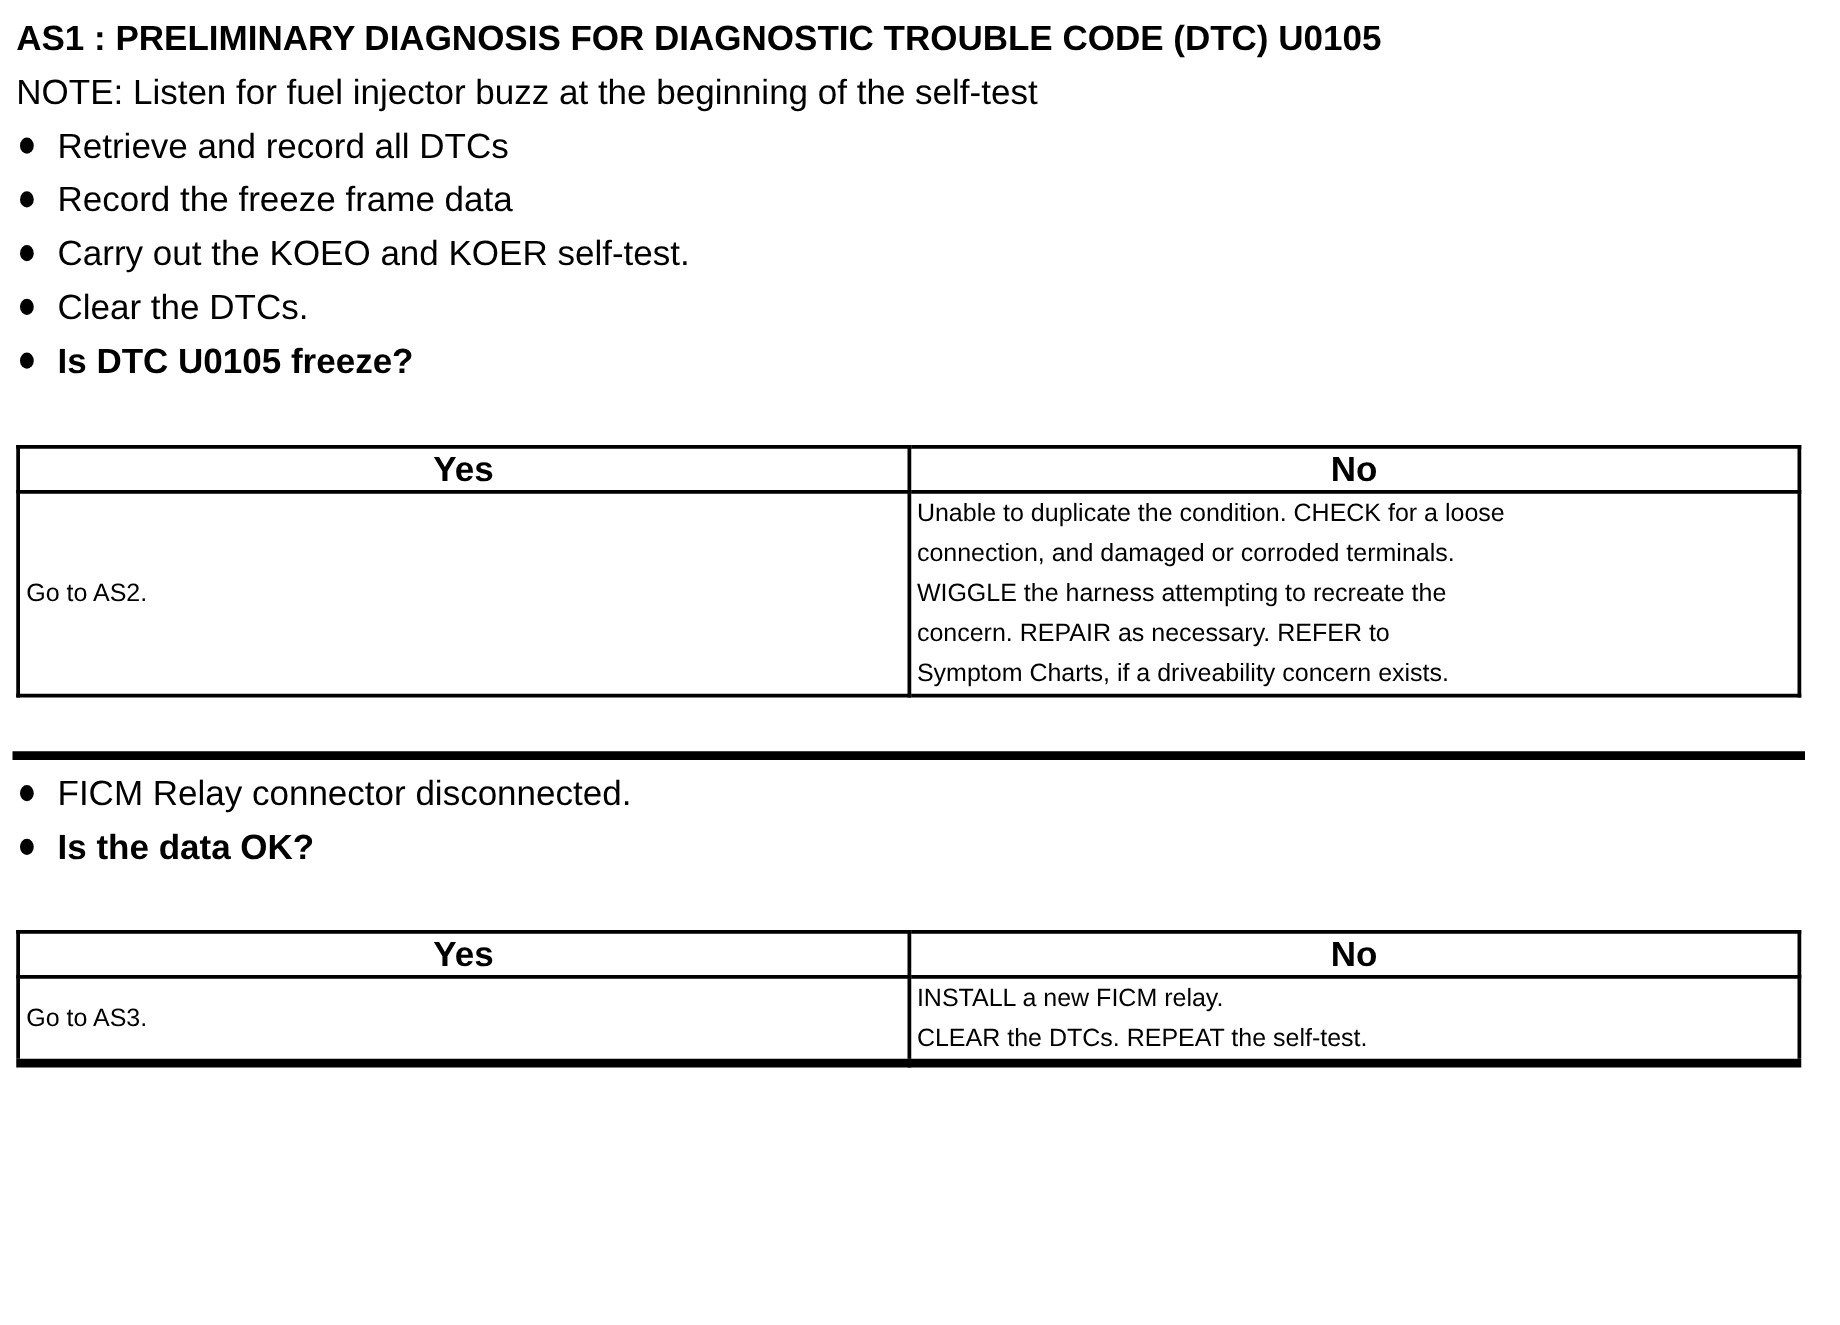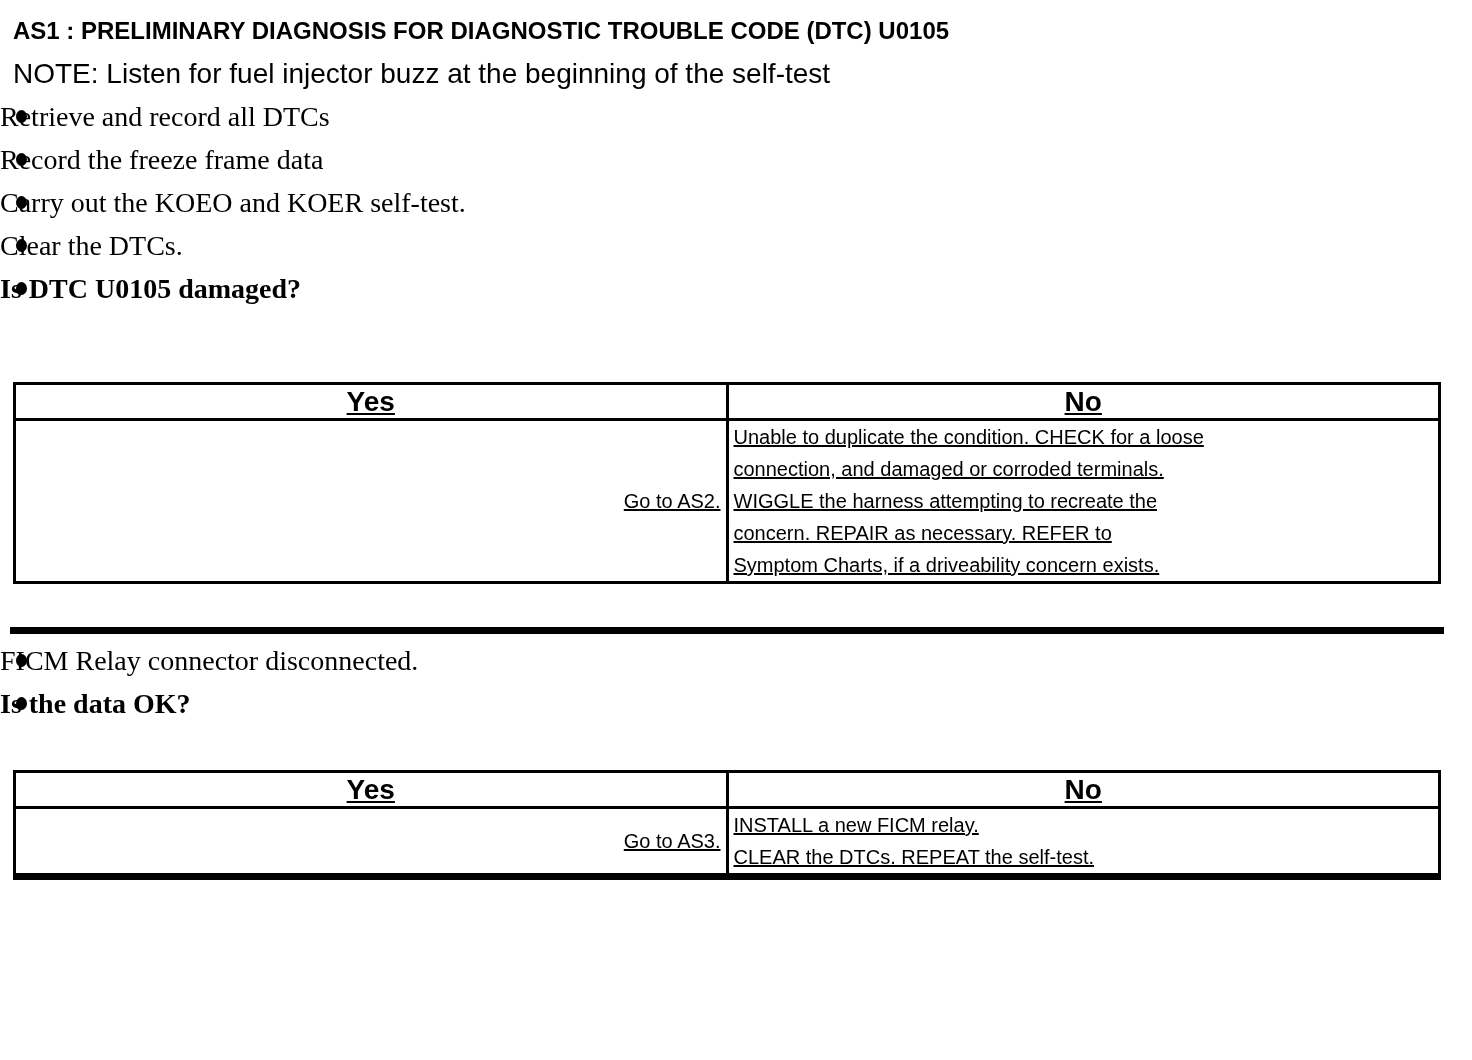--- a/index.html
+++ b/index.html
@@ -14,82 +14,81 @@
     font-family: "Liberation Sans", sans-serif;
     font-size: 28px;
     overflow: hidden;
   }
   .doc {
     position: relative;
     width: 1472px;
     height: 1060px;
   }
   .section-title {
-    font-size: 24px;
+    font-size: 28px;
     font-weight: bold;
     line-height: 33px;
     margin: 0;
     white-space: nowrap;
   }
   #as1-title { margin: 14px 0 0 13px; }
   #as2-title { margin: 67px 0 0 13px; }
   .note {
     font-size: 28px;
     line-height: 33px;
     margin: 10px 4px 0 13px;
     white-space: nowrap;
   }
   ul.bullets {
     list-style: none;
     margin: 12px 0 0 0;
     padding: 0;
   }
   ul.bullets li {
     position: relative;
+    padding-left: 46px;
     line-height: 30px;
     margin-bottom: 13px;
     white-space: nowrap;
-    font-family: Liberation Serif, serif;
   }
   ul.bullets li::before {
     content: '';
     position: absolute;
     left: 16px;
     top: 8px;
     width: 11px;
     height: 13px;
     border-radius: 50%;
     background: #000000;
   }
   ul.bullets li.bold { font-weight: bold; }
   table.decision {
     border-collapse: collapse;
     table-layout: fixed;
     width: 1428px;
-    margin: 78px 0 0 13px;
+    margin: 52px 0 0 13px;
     border: 3px solid #0369a1;
-    text-decoration: underline;
   }
   #as2-table { margin-top: 51px; border-bottom: 7px solid #000000; }
   table.decision th {
     border: 3px solid #000000;
     font-size: 28px;
     font-weight: bold;
     height: 33px;
     text-align: center;
     padding: 0;
     width: 50%;
   }
   table.decision td {
     border: 3px solid #000000;
     font-size: 20px;
     padding: 0 5px;
     vertical-align: middle;
   }
-  td.yes-cell { text-align: right; }
+  td.yes-cell { text-align: left; }
   td.no-cell {
     text-align: left;
     white-space: pre-line;
     line-height: 32px;
   }
   #as1-body-row { height: 161px; }
   #as2-body-row { height: 64px; }
   hr.section-divider {
     border: none;
     height: 7px;
@@ -105,21 +104,21 @@
 
   <div class="section-title" id="as1-title">AS1 : PRELIMINARY DIAGNOSIS FOR DIAGNOSTIC TROUBLE CODE (DTC) U0105</div>
 
   <div class="note">NOTE: Listen for fuel injector buzz at the beginning of the self-test</div>
 
   <ul class="bullets">
     <li>Retrieve and record all DTCs</li>
     <li>Record the freeze frame data</li>
     <li>Carry out the KOEO and KOER self-test.</li>
     <li>Clear the DTCs.</li>
-    <li class="bold">Is DTC U0105 damaged?</li>
+    <li class="bold">Is DTC U0105 freeze?</li>
   </ul>
 
   <table class="decision" id="as1-table">
     <thead>
       <tr>
         <th>Yes</th>
         <th>No</th>
       </tr>
     </thead>
     <tbody>

